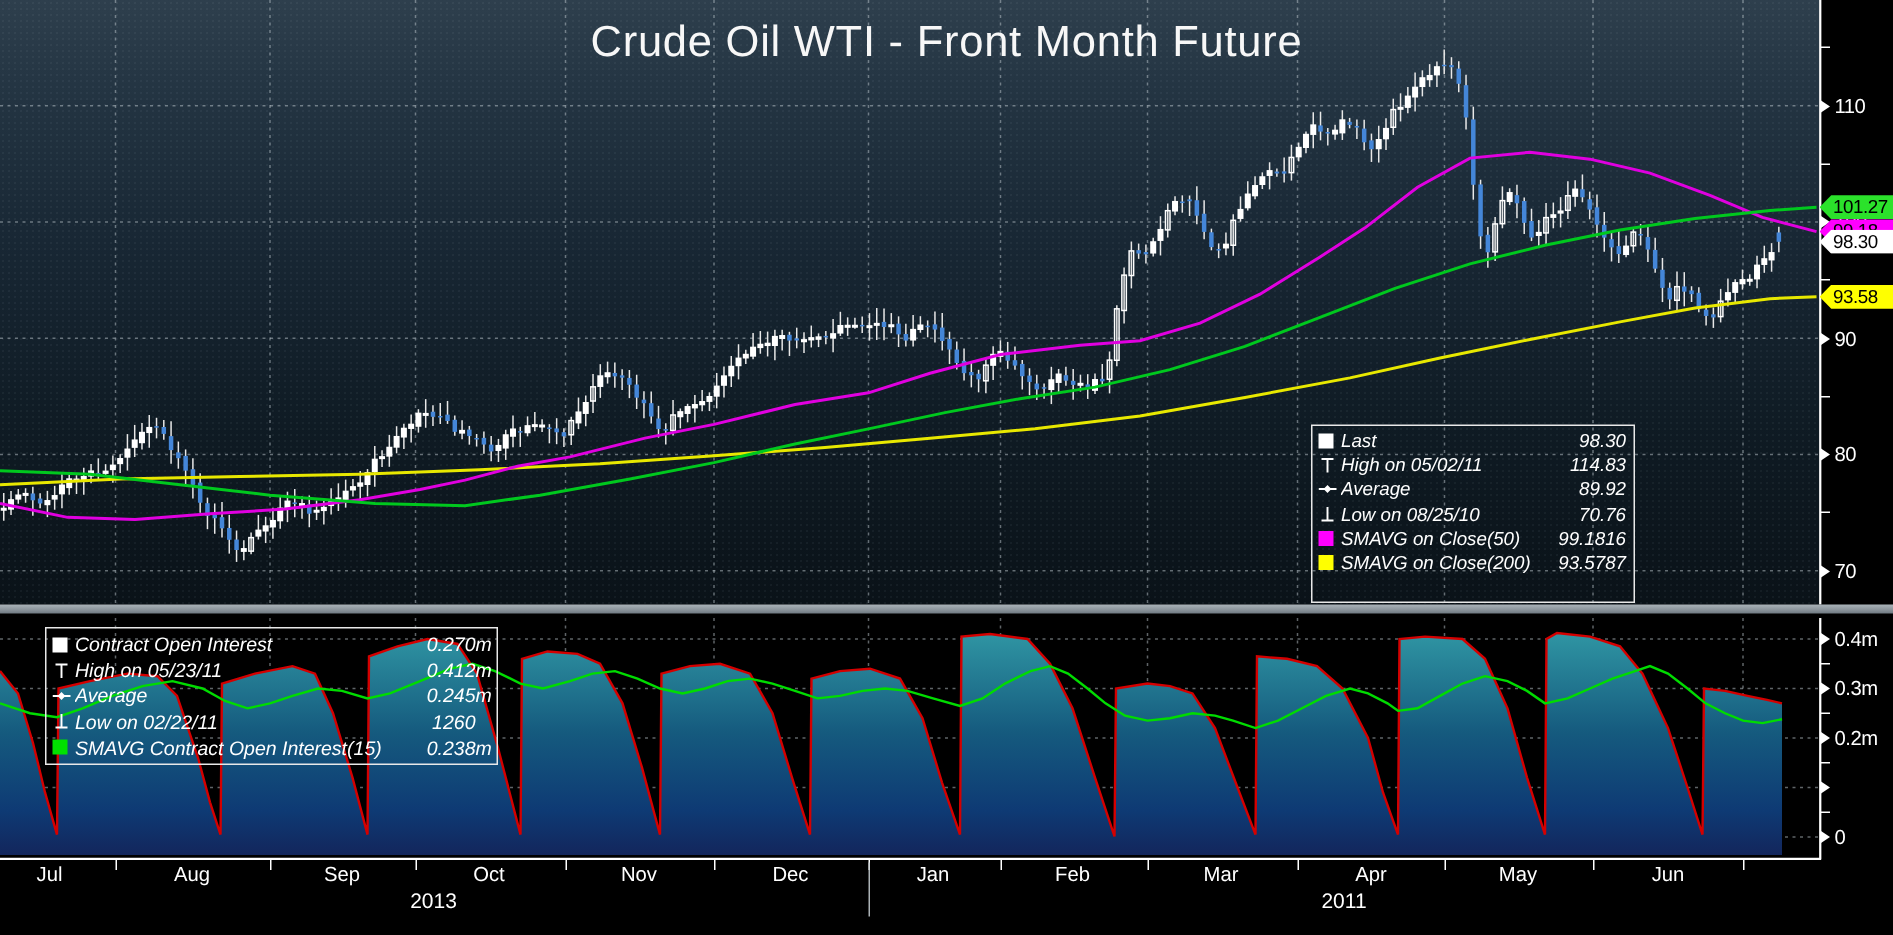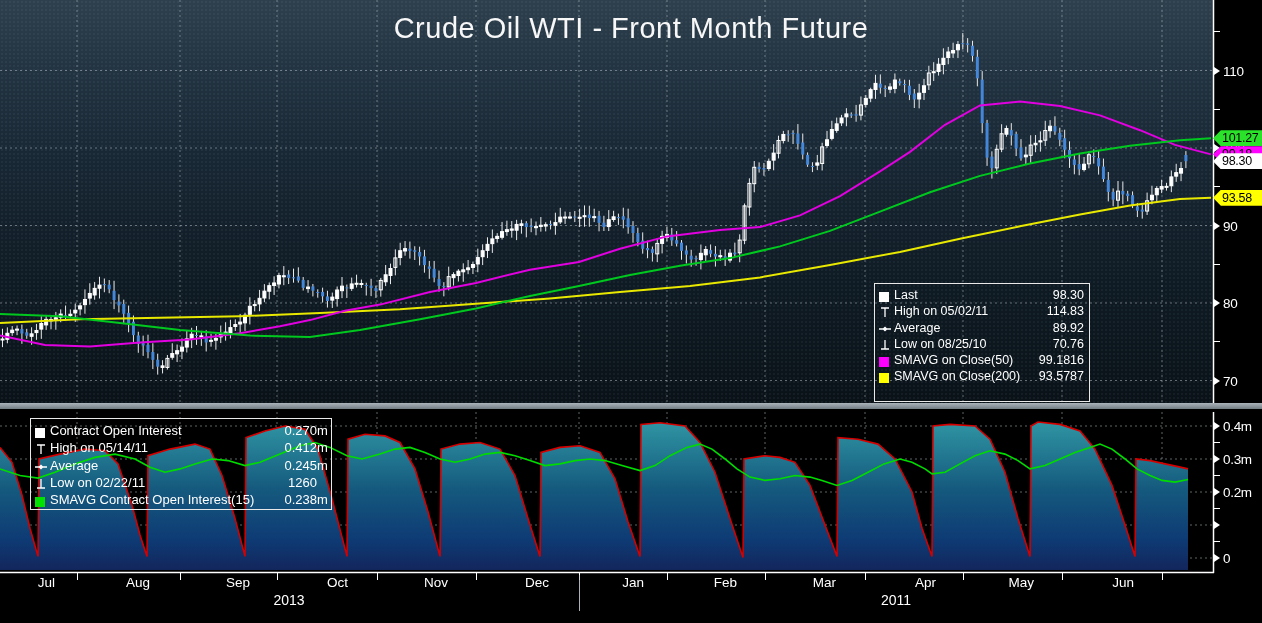--- a/index.html
+++ b/index.html
@@ -11,35 +11,35 @@
            background-image:radial-gradient(rgba(210,225,235,0.05) 1px,transparent 1px);
            background-size:4px 4px;}
   #chart-svg{position:absolute;left:0;top:0;}
   #overlay{position:absolute;left:0;top:0;width:1262px;height:623px;}
   #page-title{position:absolute;left:0;top:12px;width:1262px;text-align:center;
               color:#f7f7f7;font-size:29px;letter-spacing:0.5px;}
   #separator{position:absolute;left:0;top:403px;width:1262px;height:6px;
              background:linear-gradient(180deg,#aab3b9 0%,#8d969d 55%,#6f7a82 100%);}
   .legend{position:absolute;border:1px solid #e9e9e9;background:transparent;color:#fff;
           box-sizing:border-box;padding:2px 5px 2px 4px;}
-  .legend-row{display:flex;align-items:flex-end;white-space:nowrap;}
+  .legend-row{display:flex;align-items:center;white-space:nowrap;font-style:italic;}
   .licon{width:15px;flex:none;display:flex;align-items:center;}
   .lsq{display:inline-block;width:10px;height:10px;}
   .llabel{flex:1;overflow:hidden;}
   .lval{text-align:right;}
   .lunit{display:inline-block;width:9px;text-align:left;}
   #main-legend{left:874px;top:283px;width:216px;height:119px;font-size:12.5px;}
   #main-legend .legend-row{height:16.2px;}
   #oi-legend{left:30px;top:418px;width:302px;height:92px;font-size:13px;}
   #oi-legend .legend-row{height:17.2px;}
   .axlabel{position:absolute;color:#fff;font-size:13.5px;letter-spacing:-0.3px;transform:translateY(-50%);}
   .tick{position:absolute;background:#fff;}
   .tickarrow{position:absolute;width:0;height:0;border-left:6px solid #fff;
              border-top:4px solid transparent;border-bottom:4px solid transparent;}
-  .month-label{position:absolute;top:575px;width:44px;text-align:right;color:#fff;font-size:13.5px;}
+  .month-label{position:absolute;top:575px;width:44px;text-align:center;color:#fff;font-size:13.5px;}
   .year-label{position:absolute;top:592px;width:60px;text-align:center;color:#fff;font-size:14px;}
   .price-tag{position:absolute;left:1213px;width:49px;height:16px;line-height:16px;
              padding-left:9px;box-sizing:border-box;color:#000;font-size:12.5px;letter-spacing:-0.3px;
              clip-path:polygon(0 50%,16% 0,100% 0,100% 100%,16% 100%);}
 </style>
 </head>
 <body>
 
 <div id="screen">
   <div id="main-bg"></div>
@@ -665,21 +665,21 @@
           <span class="llabel">Contract Open Interest</span>
           <span class="lval" style="min-width:42px">0.270</span>
           <span class="lunit">m</span>
         </div>
         <div class="legend-row">
           <span class="licon">
             <svg width="13" height="12">
               <path d="M2 2 H10 M6 2 V11" stroke="#ffffff" fill="none" stroke-width="1.3"></path>
             </svg>
           </span>
-          <span class="llabel">High on 05/14/11</span>
+          <span class="llabel">High on 05/23/11</span>
           <span class="lval" style="min-width:42px">0.412</span>
           <span class="lunit">m</span>
         </div>
         <div class="legend-row">
           <span class="licon">
             <svg width="13" height="12">
               <path d="M0 6 H12 M4.3 6 L6 4.3 L7.7 6 L6 7.7 Z" stroke="#ffffff" fill="none" stroke-width="1.3"></path>
             </svg>
           </span>
           <span class="llabel">Average</span>

